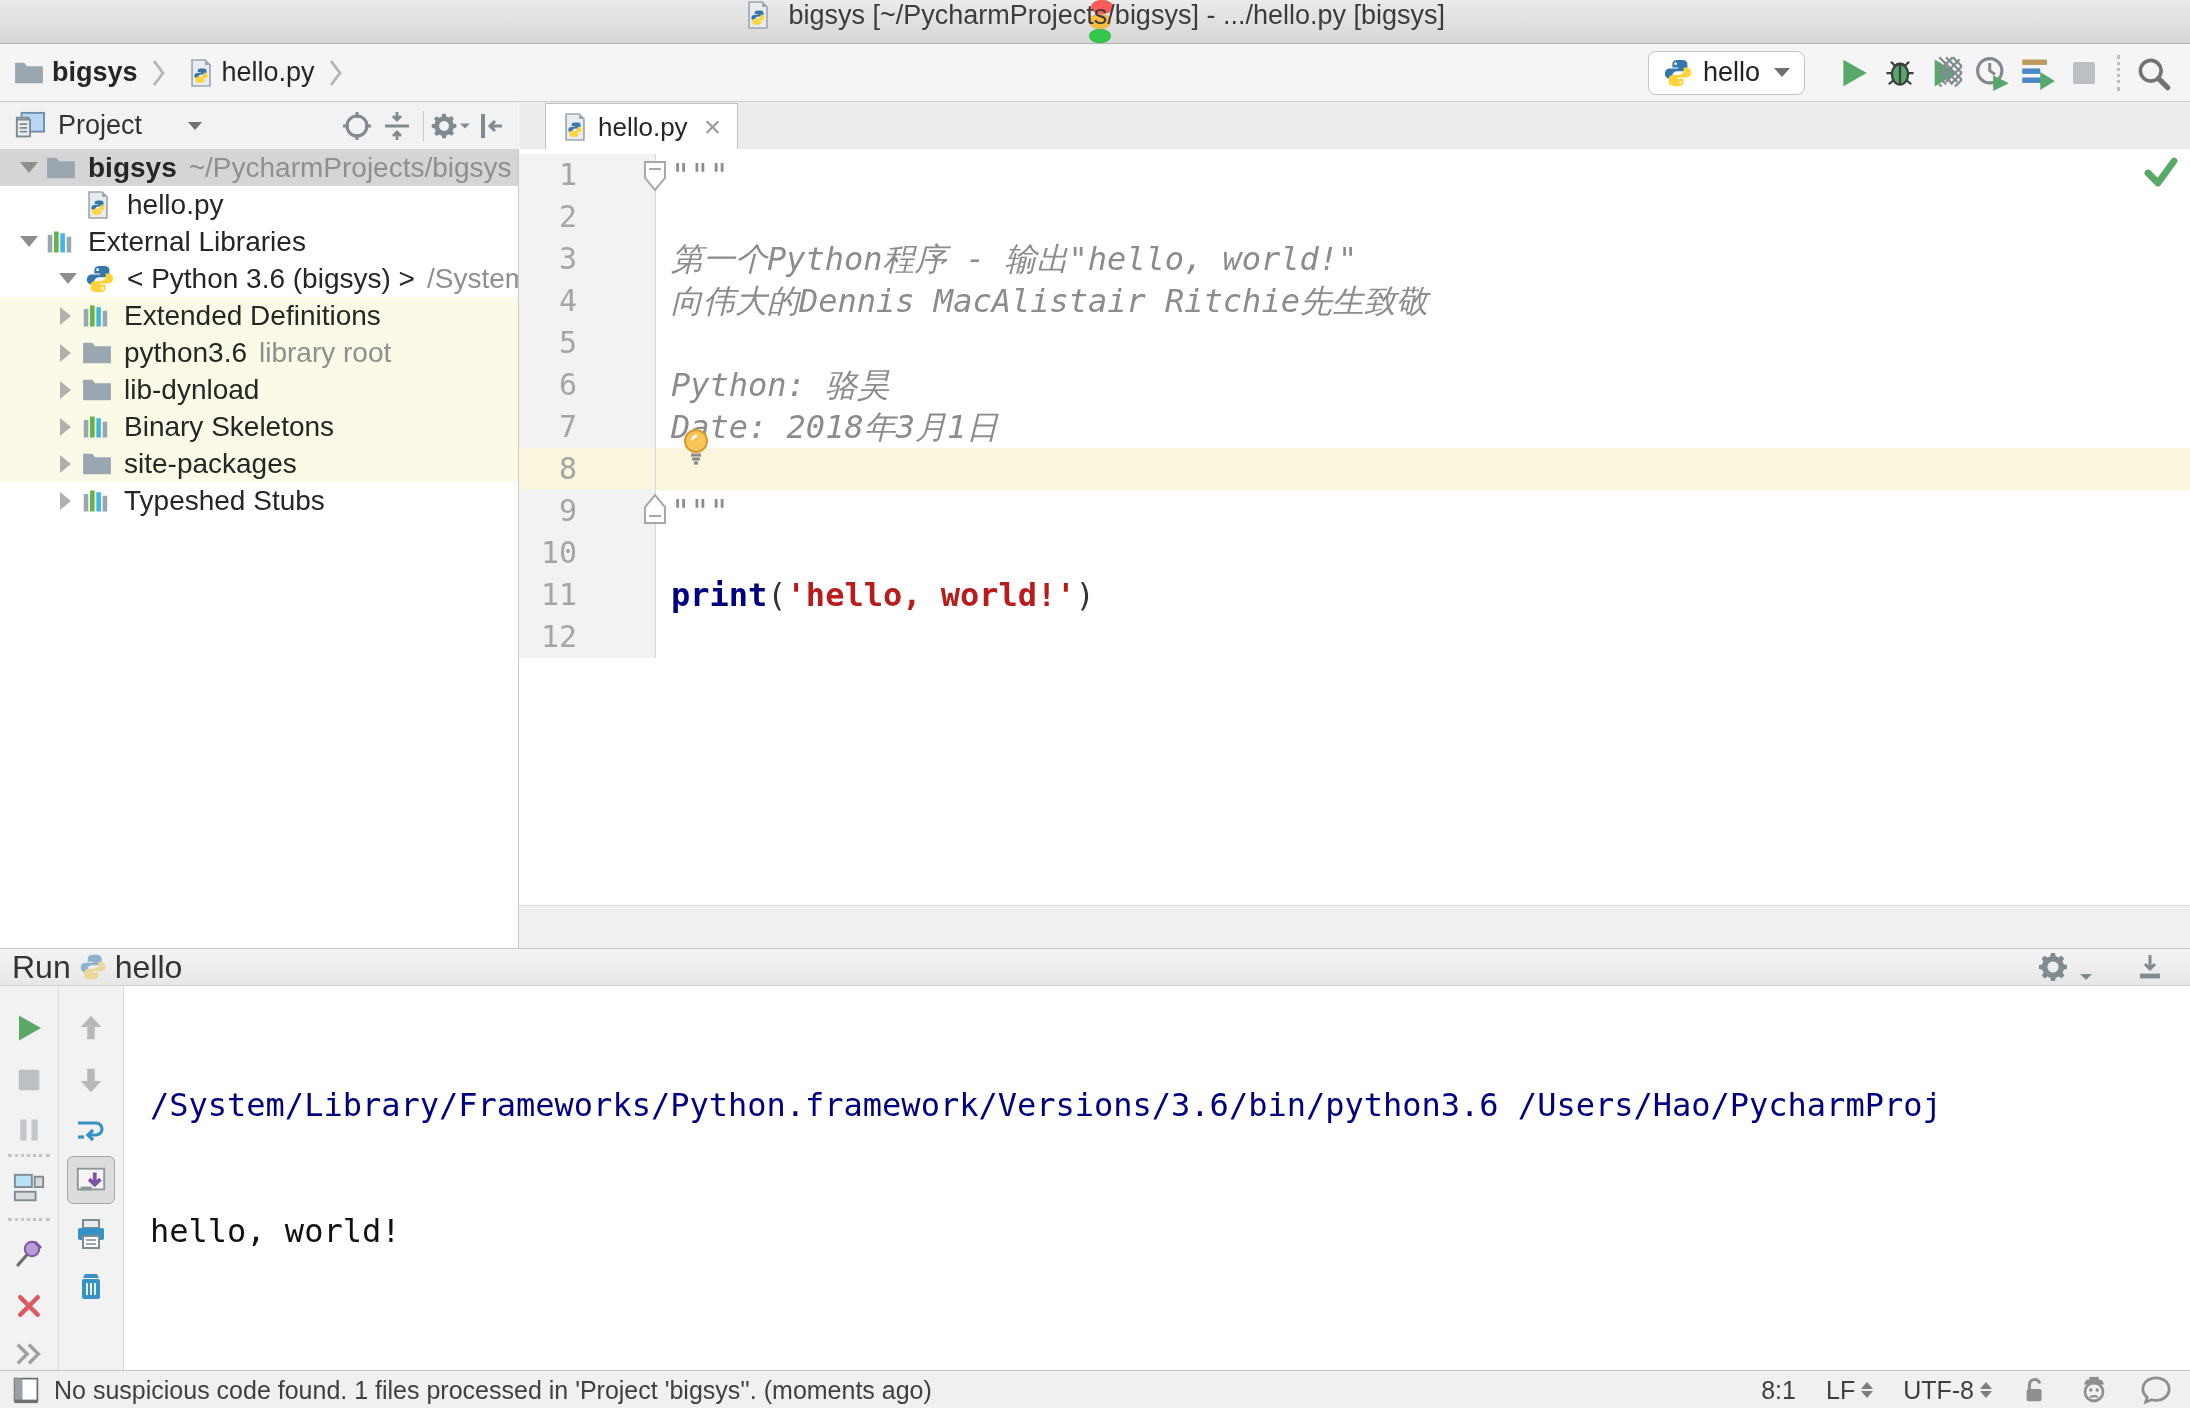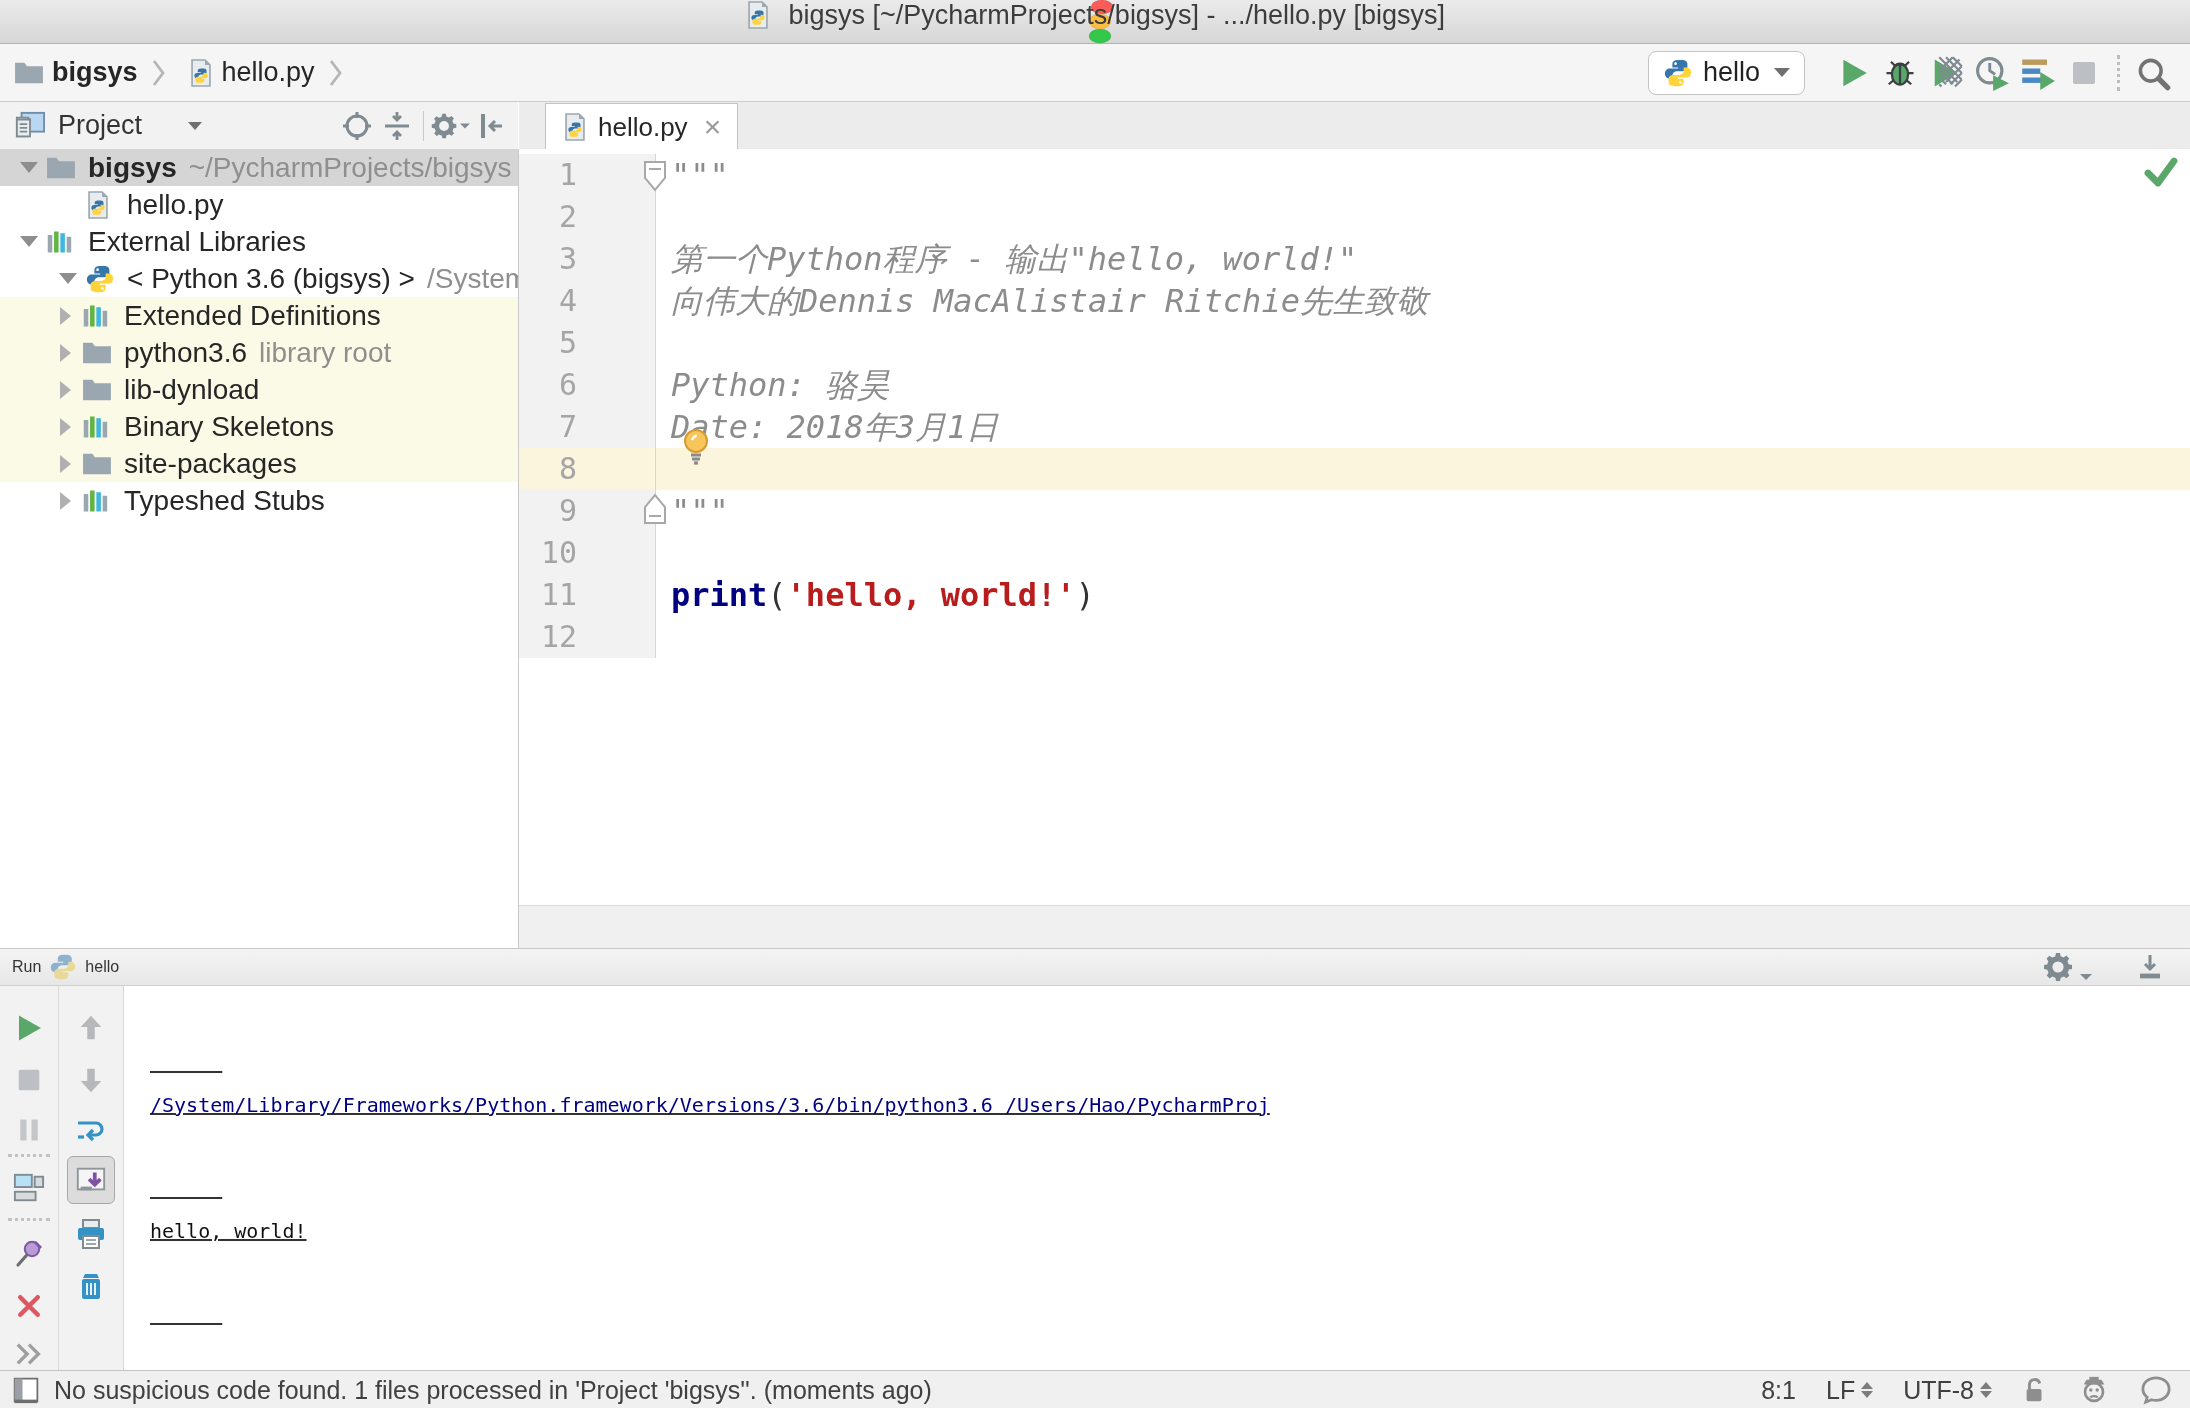--- a/index.html
+++ b/index.html
@@ -79,35 +79,35 @@
   .str{color:#b91c1c;font-weight:bold;}
   .fold-marker{position:absolute;right:-13px;top:5px;z-index:3;}
   #ed-bottom-band{position:absolute;left:519px;top:905px;width:1671px;height:43px;background:#f0f0f0;
     border-top:1px solid #dcdcdc;}
   #bulb{position:absolute;left:160px;top:278px;z-index:4;}
   #inspect-ok{position:absolute;right:12px;top:8px;}
 
   
   #run-header{position:absolute;left:0;top:948px;width:2190px;height:38px;
     background:linear-gradient(#f4f4f4,#e7e7e7);border-top:1px solid #c9c9c9;border-bottom:1px solid #cfcfcf;
-    display:flex;align-items:center;font-size:16px;color:#333;box-sizing:border-box;}
+    display:flex;align-items:center;font-size:32px;color:#333;box-sizing:border-box;}
   #run-header .icon{margin:0 8px;}
   #run-header .rh-btns{margin-left:auto;display:flex;align-items:center;margin-right:16px;gap:26px;}
   #run-body{position:absolute;left:0;top:986px;width:2190px;height:384px;background:#fff;}
   #run-col1{position:absolute;left:0;top:0;width:58px;height:384px;background:#f2f2f2;
     border-right:1px solid #d8d8d8;}
   #run-col2{position:absolute;left:59px;top:0;width:64px;height:384px;background:#f2f2f2;
     border-right:1px solid #d8d8d8;}
   .cbtn{position:absolute;left:50%;transform:translateX(-50%);width:40px;height:40px;
     display:flex;align-items:center;justify-content:center;}
   .hdots{position:absolute;left:8px;right:8px;border-top:3px dotted #c3c3c3;}
   .toggled{background:#dcdcdc;border:1px solid #a8a8a8;border-radius:6px;width:46px;height:46px;}
   #console{position:absolute;left:124px;top:0;right:8px;height:384px;overflow:hidden;
-    font-family:"DejaVu Sans Mono",monospace;font-size:20px;line-height:42px;padding:14px 0 0 26px;
-    white-space:pre;text-decoration:underline;}
+    font-family:"DejaVu Sans Mono",monospace;font-size:32px;line-height:42px;padding:14px 0 0 26px;
+    white-space:pre;}
   .con-sys{color:#000080;}
   .con-out{color:#111;}
 
   
   #statusbar{position:absolute;left:0;top:1370px;width:2190px;height:38px;background:#f0f0f0;
     border-top:1px solid #c4c4c4;display:flex;align-items:center;font-size:25px;color:#404040;}
   #statusbar .msg{margin-left:14px;}
   #sb-right{margin-left:auto;display:flex;align-items:center;gap:30px;margin-right:18px;}
   .sb-item{display:flex;align-items:center;gap:6px;}
   .updown{display:inline-flex;flex-direction:column;gap:2px;}

